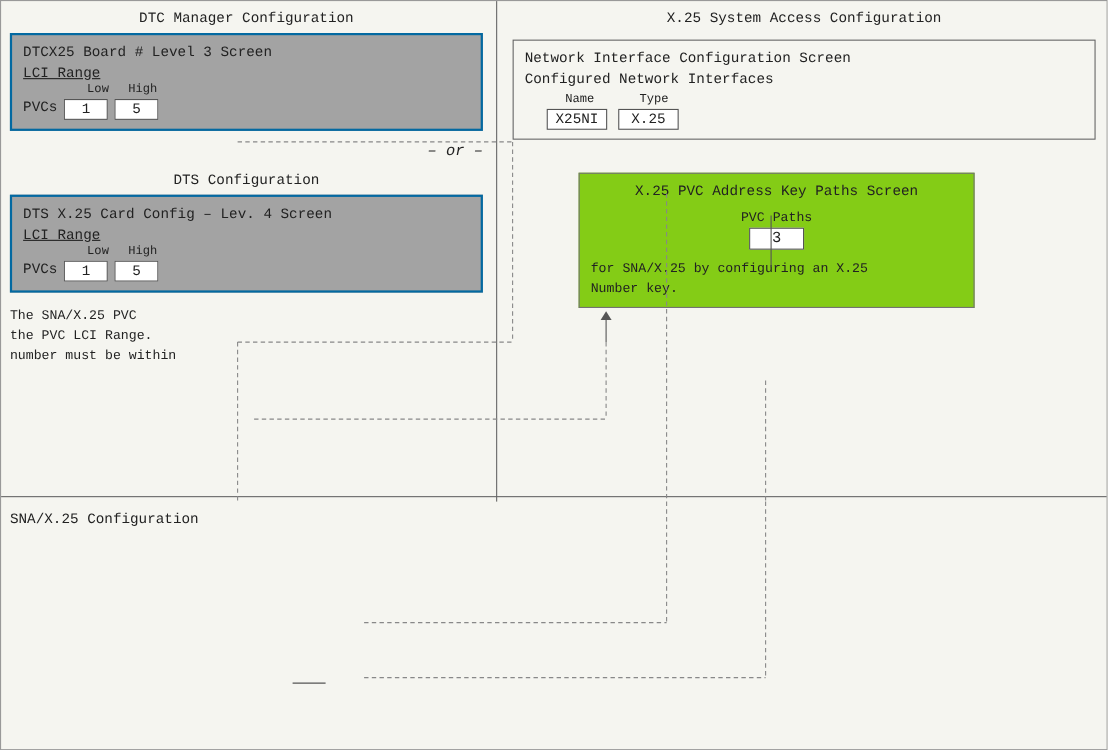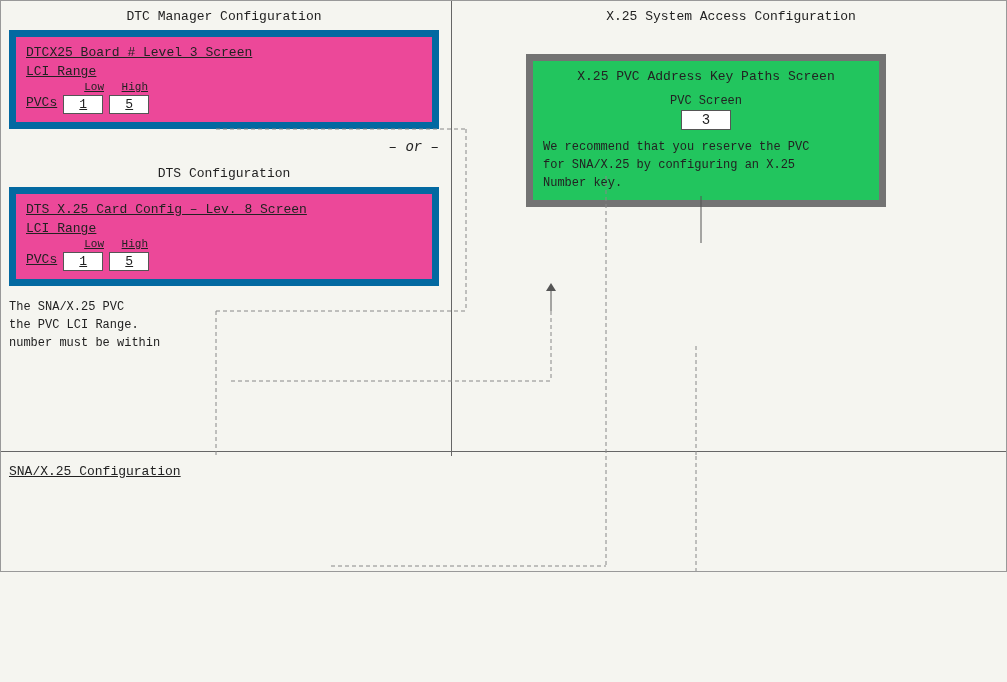--- a/index.html
+++ b/index.html
@@ -9,21 +9,21 @@
       background: #f5f5f0;
       font-family: 'Courier New', Courier, monospace;
       font-size: 13px;
       color: #222;
       overflow: hidden;
       position: relative;
     }
 
     .main-container {
       width: 1007px;
-      height: 572px;
+      height: 682px;
       position: relative;
       border: 1px solid #999;
     }
 
     
     .h-divider {
       position: absolute;
       top: 450px;
       left: 0;
       width: 100%;
@@ -47,25 +47,24 @@
       width: 430px;
     }
 
     .dtc-title {
       text-align: center;
       font-size: 13px;
       margin-bottom: 6px;
     }
 
     .panel {
-      border: 7px solid #0369a1;
+      border: 2px solid #0369a1;
       padding: 8px 10px;
-      background: #ec4899;
+      background: #a3a3a3;
       position: relative;
-      text-decoration: underline;
     }
 
     .panel-title {
       font-size: 13px;
       margin-bottom: 4px;
     }
 
     .underline {
       text-decoration: underline;
     }
@@ -177,23 +176,23 @@
       background: #fff;
       padding: 1px 6px;
       font-family: 'Courier New', Courier, monospace;
       font-size: 13px;
       min-width: 55px;
       text-align: center;
     }
 
     
     .pvc-address-panel {
-      border: 7px solid #737373;
+      border: 1px solid #737373;
       padding: 8px 10px;
-      background: #22c55e;
+      background: #84cc16;
       margin-top: 8px;
     }
 
     .pvc-address-title {
       font-size: 13px;
       text-align: center;
       margin-bottom: 10px;
     }
 
     .pvc-number-section {
@@ -228,21 +227,20 @@
       top: 455px;
       left: 0;
       width: 1007px;
       height: 227px;
       padding: 8px;
     }
 
     .sna-title {
       font-size: 13px;
       margin-bottom: 8px;
-      text-decoration: underline;
     }
 
     
     line, path {
       fill: none;
     }
 
     .dash-line {
       stroke: #888;
       stroke-width: 1;
@@ -282,21 +280,21 @@
       </div>
     </div>
 
     <div class="or-divider">
       <span>– or –</span>
     </div>
 
     <div class="dts-section">
       <div class="dts-title">DTS Configuration</div>
       <div class="panel">
-        <div class="panel-title">DTS X.25 Card Config – Lev. 8 Screen</div>
+        <div class="panel-title">DTS X.25 Card Config – Lev. 4 Screen</div>
         <div class="lci-range-row">
           <span class="underline">LCI Range</span>
         </div>
         <div class="col-headers">
           <span class="col-header">Low</span>
           <span class="col-header">High</span>
         </div>
         <div class="pvcs-row">
           <span>PVCs</span>
           <span class="input-box">1</span>
@@ -308,30 +306,43 @@
     <div class="pvc-note">
       <div>The SNA/X.25 PVC</div>
       <div>the PVC LCI Range.</div>
       <div>number must be within</div>
     </div>
   </div>
 
   <div class="x25-section">
     <div class="x25-title">X.25 System Access Configuration</div>
 
+    <div class="network-panel">
+      <div class="network-panel-title">Network Interface Configuration Screen</div>
+      <div class="configured-title">Configured Network Interfaces</div>
+      <div class="ni-table">
+        <div style="display:flex; gap:10px; font-size:11px;">
+          <span style="width:60px; text-align:center;">Name</span>
+          <span style="width:55px; text-align:center;">Type</span>
+        </div>
+        <div class="ni-row">
+          <span class="ni-cell">X25NI</span>
+          <span class="ni-cell">X.25</span>
+        </div>
+      </div>
+    </div>
 
     <div style="position:relative; margin-top: 30px;">
       <div class="pvc-address-panel" style="width: 360px; margin-left: 60px;">
         <div class="pvc-address-title">X.25 PVC Address Key Paths Screen</div>
         <div class="pvc-number-section">
-          <div class="pvc-number-label">PVC Screen</div>
+          <div class="pvc-number-label">PVC Paths</div>
           <span class="input-box" style="width: 50px; font-size:14px;">3</span>
         </div>
         <div class="pvc-recommend">
-          <div>We recommend that you reserve the PVC</div>
           <div>for SNA/X.25 by configuring an X.25</div>
           <div>Number key.</div>
         </div>
       </div>
     </div>
   </div>
 
   <div class="sna-section">
     <div class="sna-title">SNA/X.25 Configuration</div>
 

